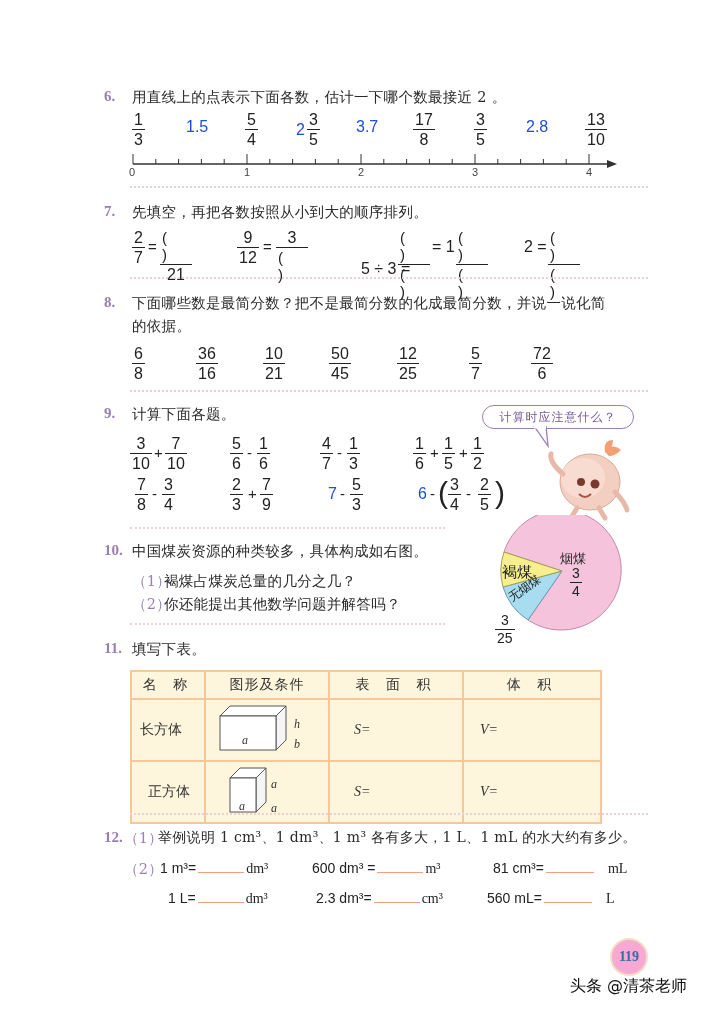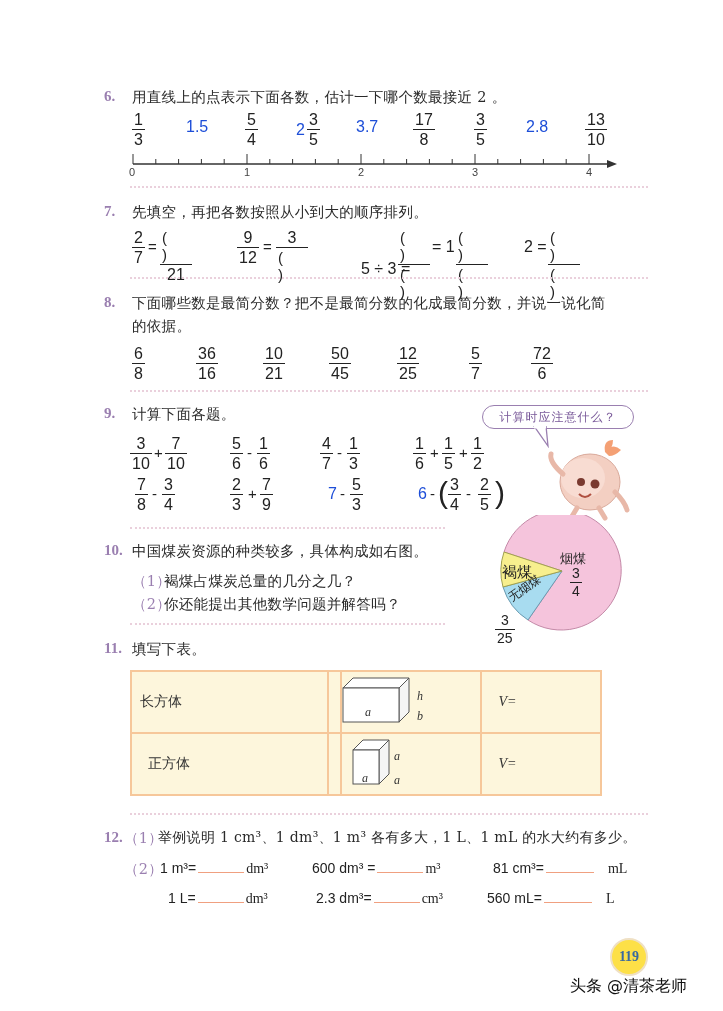--- a/index.html
+++ b/index.html
@@ -20,21 +20,21 @@
             background:#fdf6dc;font-size:14px;}
   table.t11 td, table.t11 th{border:2px solid #f6c79a;font-weight:normal;color:#333;}
   table.t11 th{height:24px;text-align:center;letter-spacing:6px;}
   table.t11 td{height:58px;}
   .var{font-family:"Liberation Serif",serif;font-style:italic;}
   .blank{display:inline-block;width:46px;border-bottom:1.6px solid #f0a080;margin:0 2px;vertical-align:baseline;}
   .unit{font-family:"Liberation Serif",serif;font-size:14px;}
   .bubble{position:absolute;left:482px;top:405px;width:150px;height:22px;border:1.5px solid #9a7fb0;
           border-radius:12px;background:#fff;font-size:12px;color:#7a5a9a;text-align:center;line-height:22px;letter-spacing:1px;}
   .pageno{position:absolute;left:610px;top:938px;width:34px;height:34px;border-radius:50%;
-          background:#fde047;border:2px solid #efe0c4;text-align:center;line-height:34px;
+          background:#f9a8d4;border:2px solid #efe0c4;text-align:center;line-height:34px;
           font-family:"Liberation Serif",serif;font-size:14px;color:#3a6aa0;font-weight:bold;}
   .watermark{position:absolute;left:570px;top:976px;font-family:"DejaVu Sans",sans-serif;font-size:16px;color:#111;
              text-shadow:0 0 2px #fff;}
 </style>
 </head>
 <body>
 
 <div class="qnum" style="left:104px;top:88px;">6.</div>
 <div class="qtext" style="left:132px;top:88px;">用直线上的点表示下面各数，估计一下哪个数最接近 2 。</div>
 
@@ -354,20 +354,26 @@
     <span class="n">3</span>
     <span class="bar"></span>
     <span class="n">25</span>
   </div>
 
 <div class="qnum" style="left:104px;top:640px;">11.</div>
 <div class="qtext" style="left:132px;top:640px;">填写下表。</div>
 
 <table class="t11">
   <tbody>
+      <tr>
+    <th style="width:70px;">名 称</th>
+    <th style="width:120px;letter-spacing:1px;">图形及条件</th>
+    <th style="width:130px;">表 面 积</th>
+    <th>体 积</th>
+  </tr>
   <tr>
     <td style="padding-left:8px;">长方体</td>
     <td style="position:relative;">
       <svg width="120" height="56" style="position:absolute;left:4px;top:2px;">
         <polygon points="10,14 20,4 76,4 66,14" fill="#fff" stroke="#555" stroke-width="1"></polygon>
         <polygon points="66,14 76,4 76,38 66,48" fill="#f5f5f5" stroke="#555" stroke-width="1"></polygon>
         <rect x="10" y="14" width="56" height="34" fill="#fff" stroke="#555" stroke-width="1"></rect>
         <text x="32" y="42" font-family="Liberation Serif, serif" font-style="italic" font-size="12" fill="#333">a</text>
         <text x="84" y="26" font-family="Liberation Serif, serif" font-style="italic" font-size="12" fill="#333">h</text>
         <text x="84" y="46" font-family="Liberation Serif, serif" font-style="italic" font-size="12" fill="#333">b</text>

